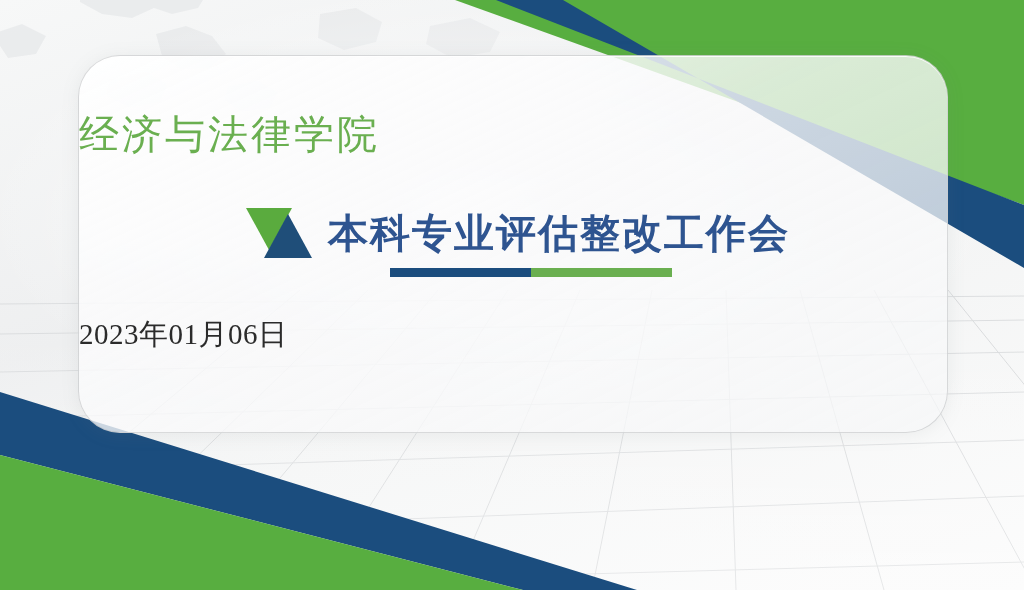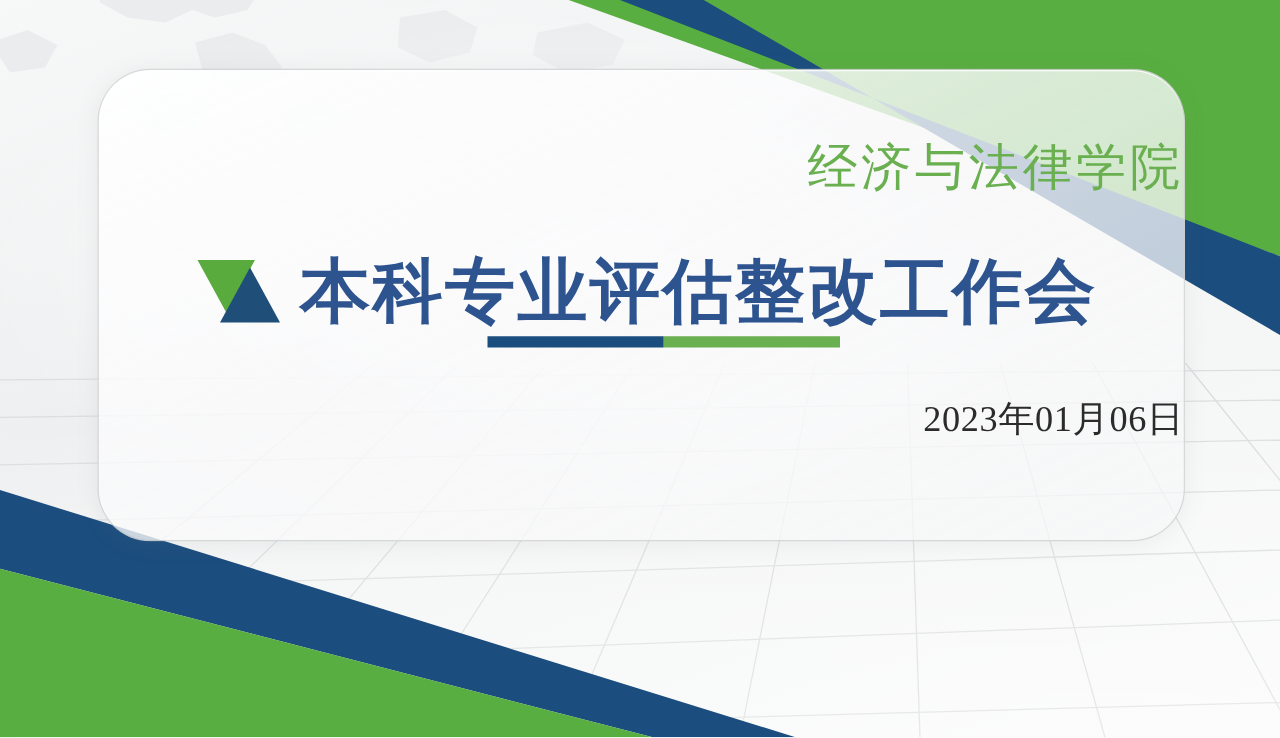--- a/index.html
+++ b/index.html
@@ -76,21 +76,21 @@
     box-shadow:
       0 2px 18px rgba(120,125,130,0.10),
       inset 0 1px 0 rgba(255,255,255,0.85);
   }
 
   .card-inner {
     position: absolute;
     inset: 0;
     display: flex;
     flex-direction: column;
-    align-items: flex-end;
+    align-items: flex-start;
   }
 
   
   .subtitle {
     margin-top: 56px;
     font-size: 40px;
     line-height: 1.1;
     letter-spacing: 3px;
     color: #6aaf50;
     font-weight: 400;
@@ -109,21 +109,21 @@
   }
 
   .logo {
     width: 70px;
     height: 58px;
     flex: 0 0 auto;
     margin-right: 14px;
   }
 
   .title-text {
-    font-size: 56px;
+    font-size: 40px;
     line-height: 1.05;
     letter-spacing: 2px;
     color: #2e5490;
     font-weight: 700;
     white-space: nowrap;
   }
 
   
   .rule-wrap {
     width: 100%;

